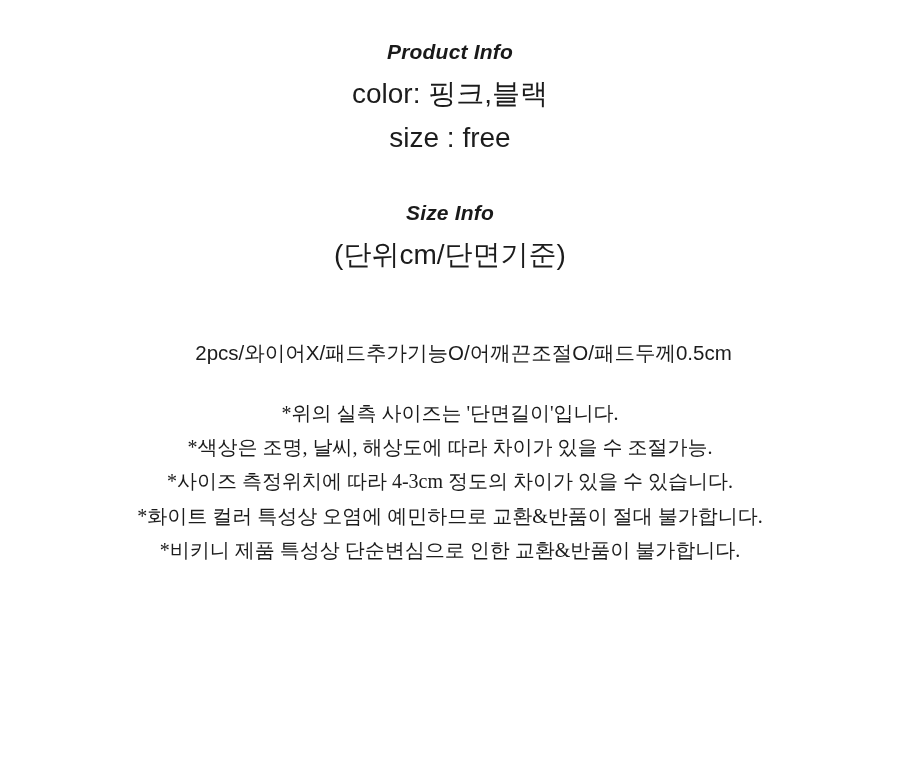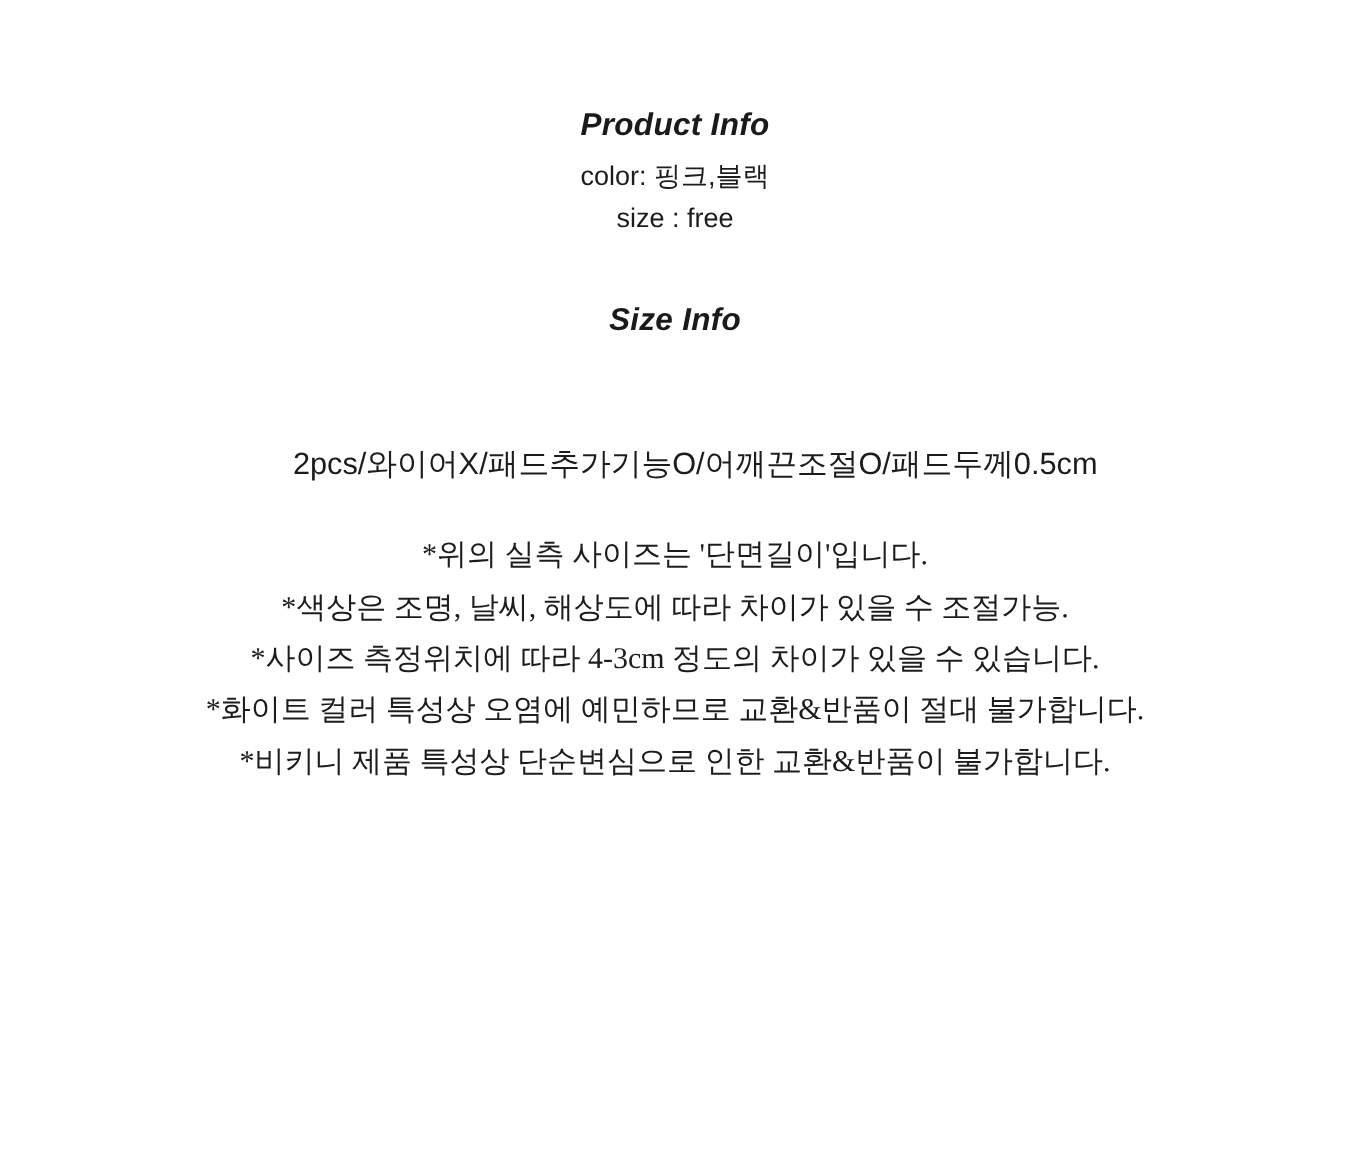--- a/index.html
+++ b/index.html
@@ -14,32 +14,32 @@
     color: #1a1a1a;
     overflow: hidden;
   }
   .page {
     width: 900px;
     height: 782px;
     box-sizing: border-box;
     display: flex;
     flex-direction: column;
     align-items: center;
-    padding-top: 70px;
+    padding-top: 38px;
   }
   .section-title {
     font-weight: bold;
     font-style: italic;
     font-size: 21px;
     line-height: 1.35;
     letter-spacing: 0.2px;
     text-align: center;
   }
   .line {
-    font-size: 18px;
+    font-size: 28px;
     line-height: 1.55;
     text-align: center;
     color: #1c1c1c;
   }
   .gap-sm { height: 6px; }
   .gap-md { height: 26px; }
   .gap-lg { height: 40px; }
   .gap-xl { height: 34px; }
   .block {
     display: flex;
@@ -76,20 +76,21 @@
     <div class="gap-sm"></div>
     <div class="line">color: 핑크,블랙</div>
     <div class="line">size : free</div>
   </div>
 
   <div class="gap-lg"></div>
 
   <div class="block">
     <div class="section-title">Size Info</div>
     <div class="gap-sm"></div>
+    <div class="line">(단위cm/단면기준)</div>
   </div>
 
   <div class="gap-xl"></div>
 
   <div class="block">
   </div>
 
   <div class="gap-md"></div>
 
   <div class="block">

